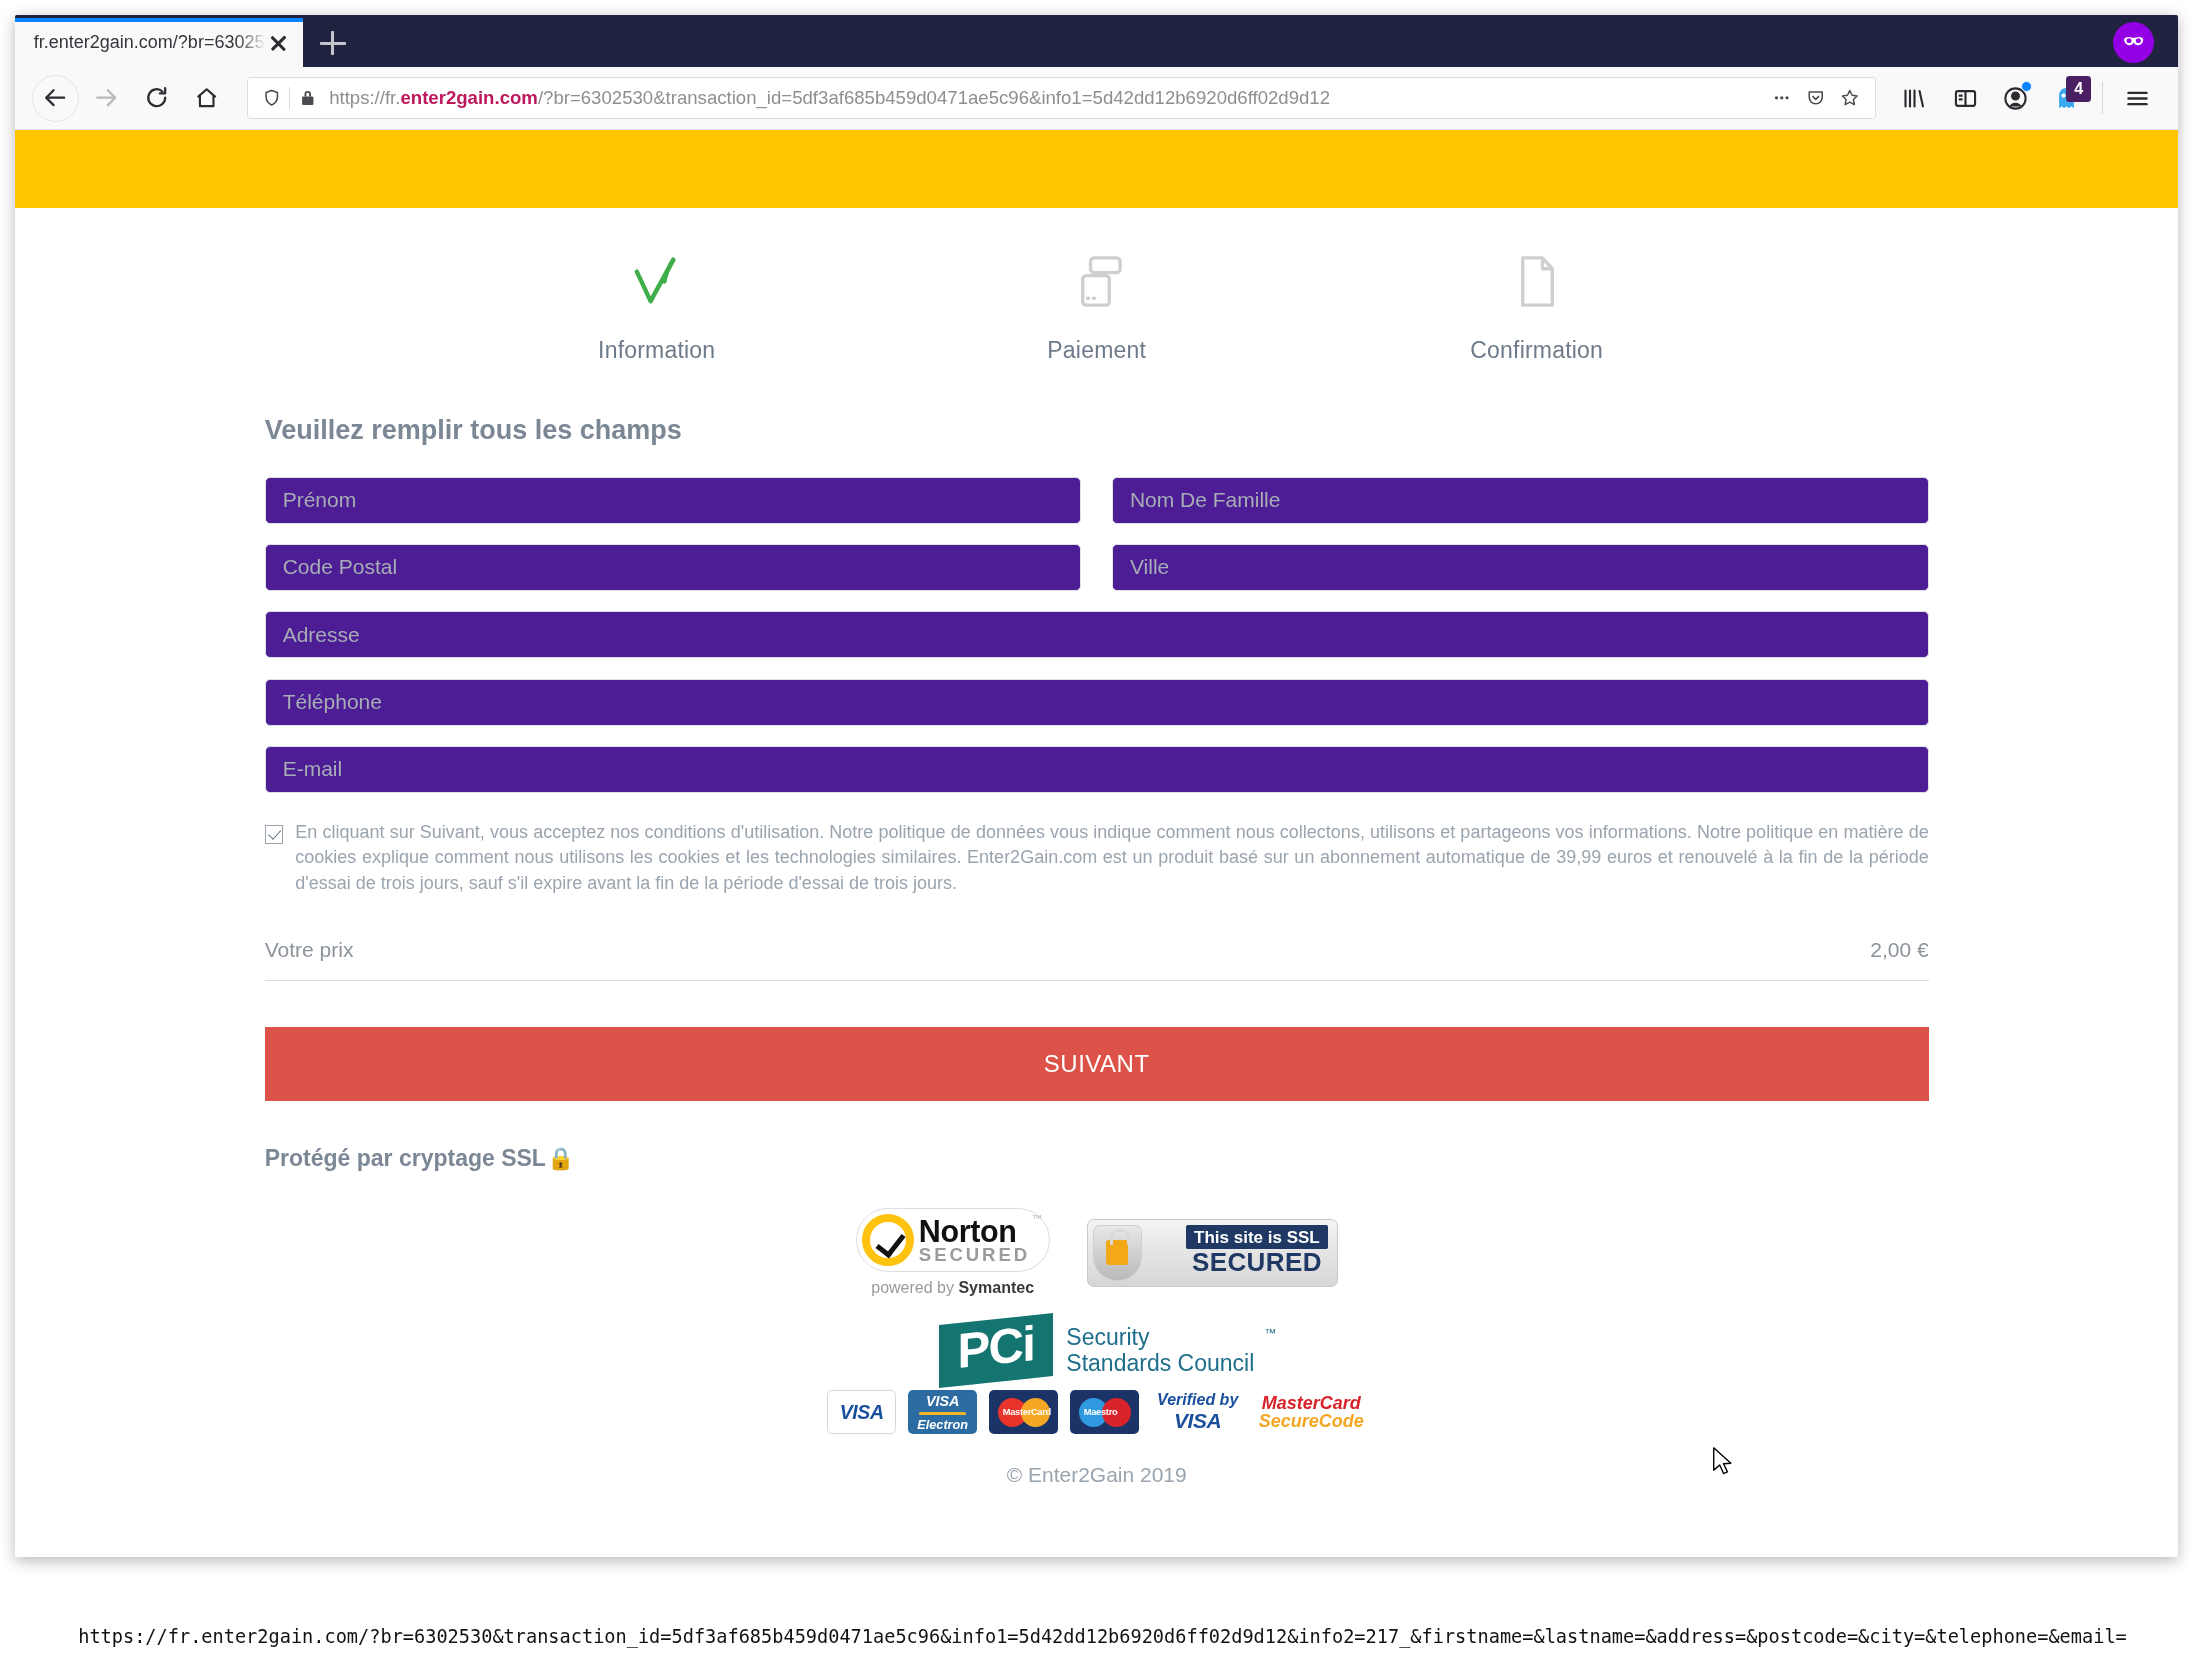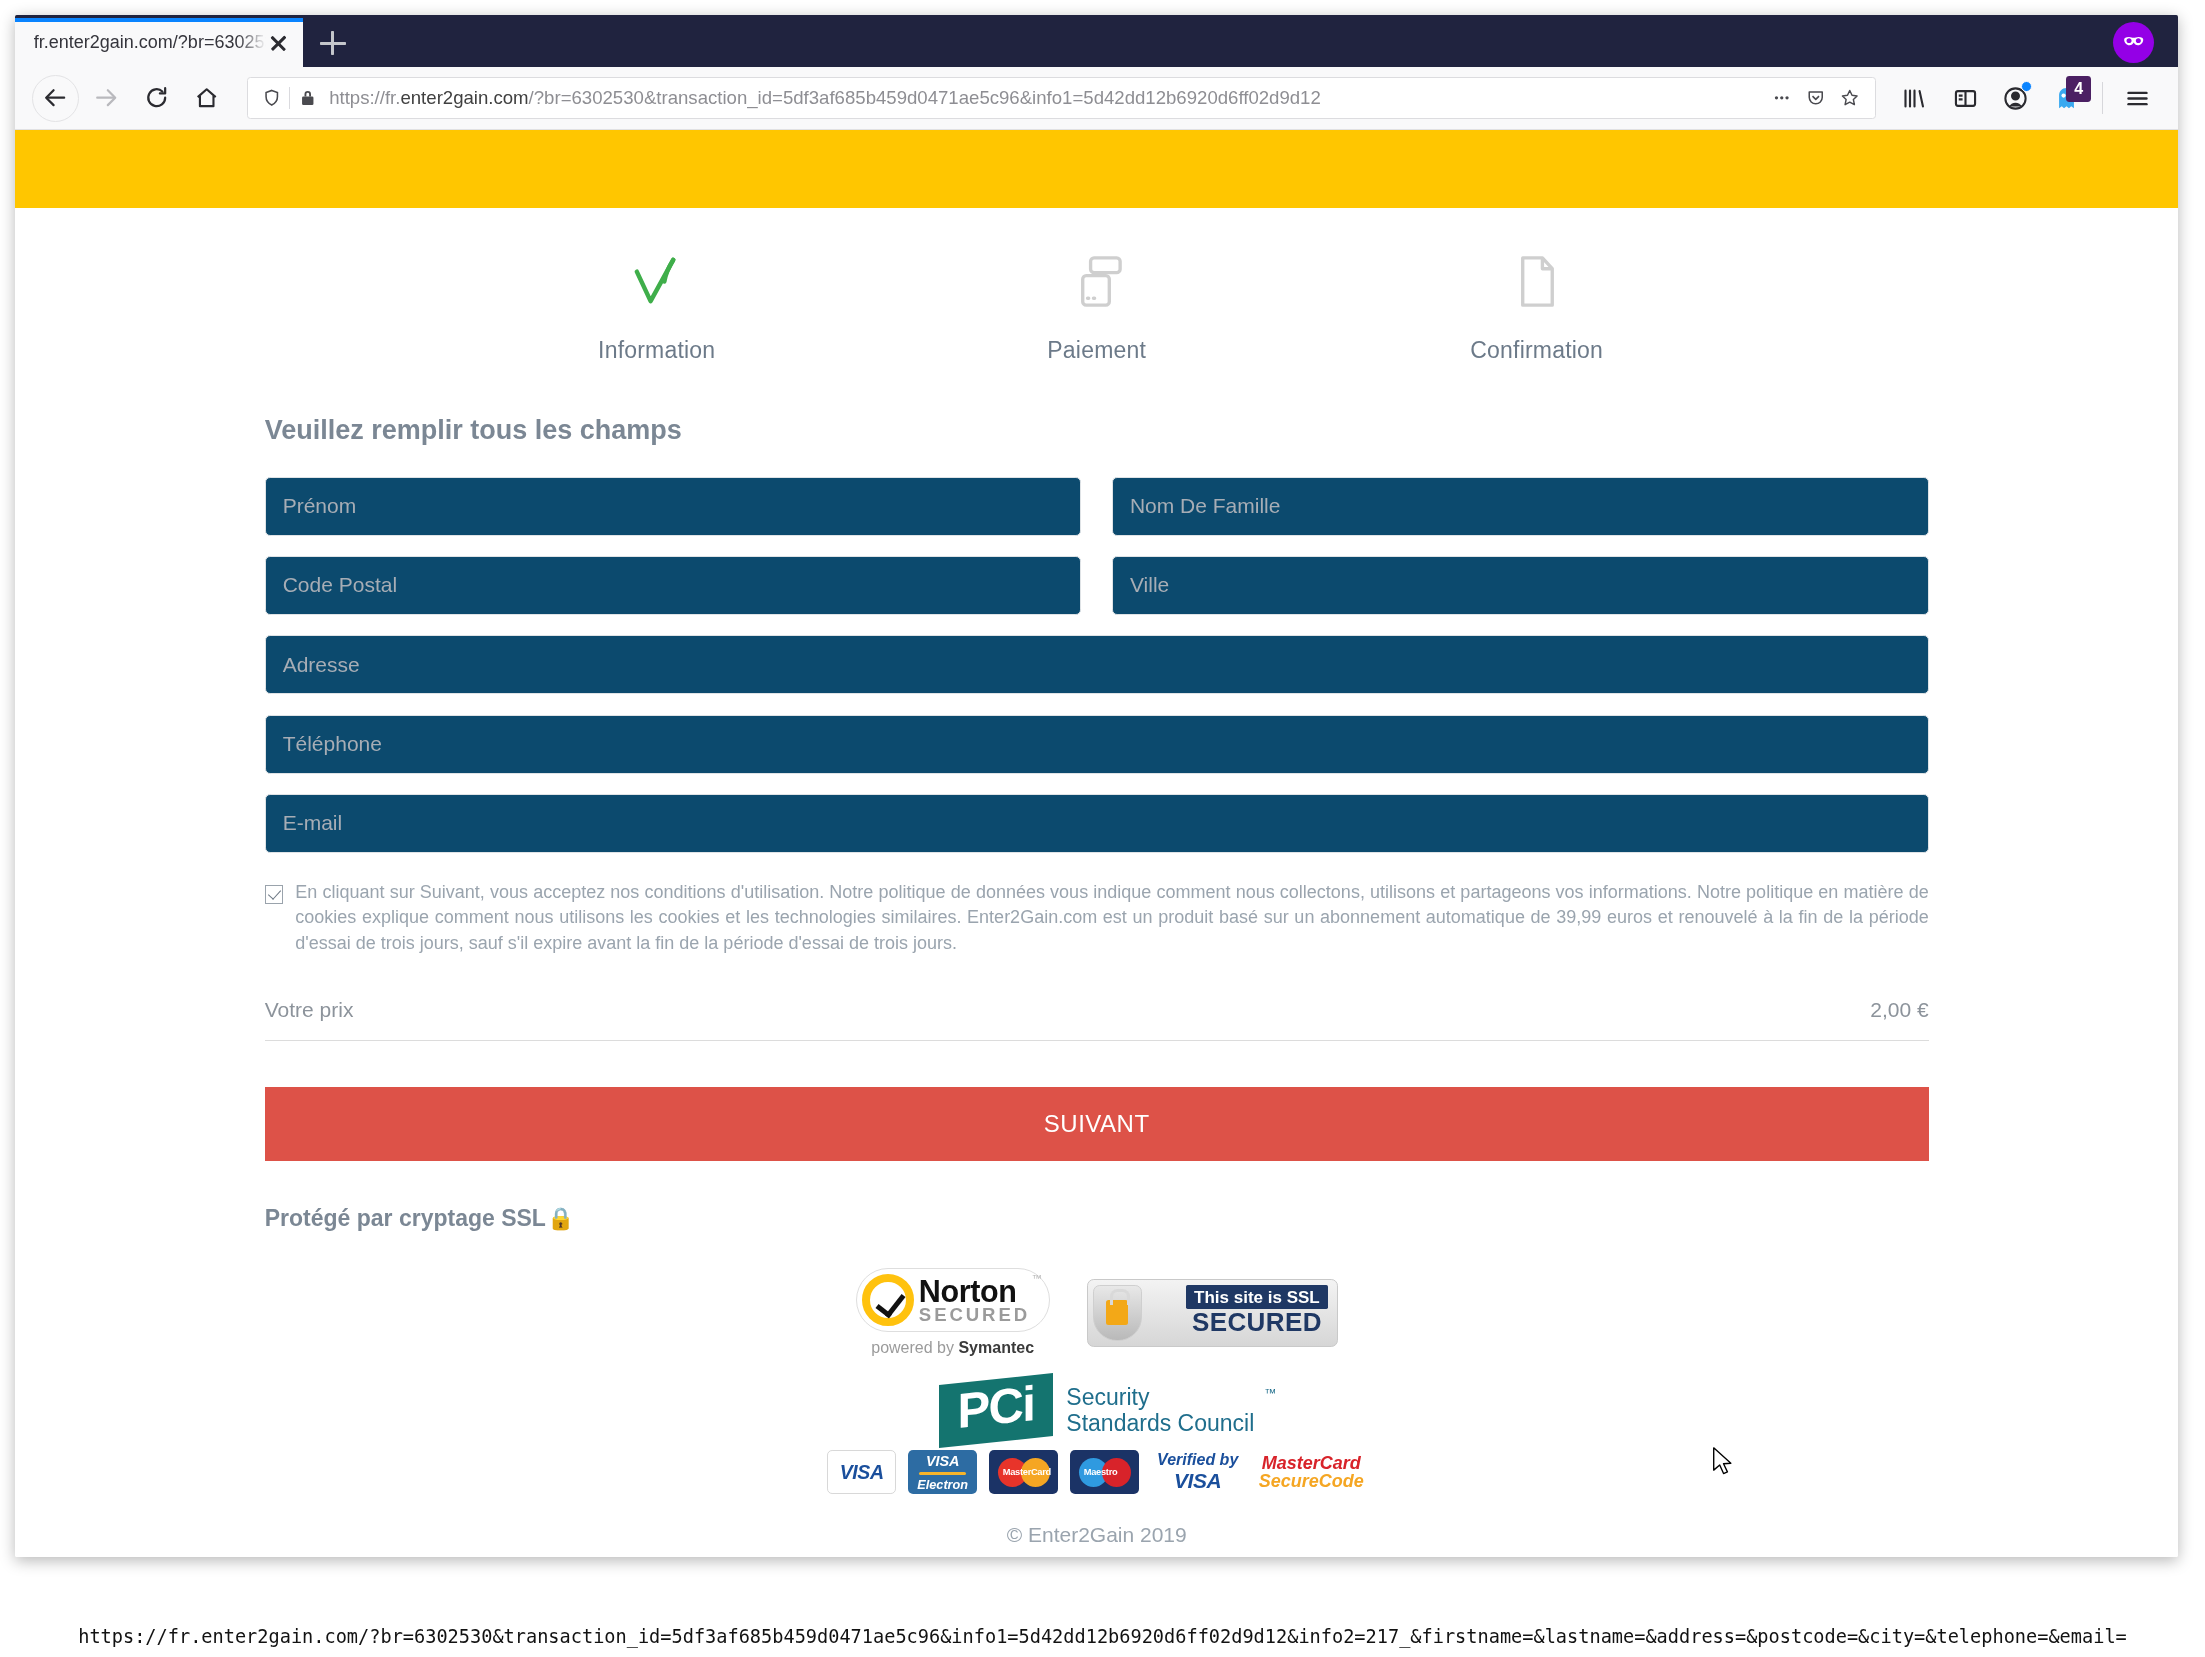--- a/index.html
+++ b/index.html
@@ -89,21 +89,21 @@
   .urlbar .ic svg { width: 19.5px; height: 19.5px; }
   .url-sep { width:0.8px; height:22px; background:#dadade; margin:0 3.4px; flex:0 0 auto;}
   .url-text {
     flex: 1; min-width: 0;
     font-size: 18.6px; color: #8e8e93;
     white-space: nowrap; overflow: hidden;
     padding-left: 6.8px;
     -webkit-mask-image: linear-gradient(to right, #000 96%, transparent 100%);
             mask-image: linear-gradient(to right, #000 96%, transparent 100%);
   }
-  .url-text .host { color: #404040; font-weight: normal; margin-top: 38px; }
+  .url-text .host { color: #be185d; font-weight: bold; margin-top: 38px; }
   .url-text .scheme { color: #8e8e93; }
   .url-right { display:flex; align-items:center; flex:0 0 auto; }
   .url-right .ic { width: 34px; }
   .toolbar-right { display: flex; align-items: center; gap: 3.4px; flex: 0 0 auto; }
   .tbtn { width: 47px; height: 47px; display:flex; align-items:center; justify-content:center; position: relative; }
   .tbtn svg { width: 27px; height: 27px; }
   .tb-sep { width:0.8px; height:32px; background:#d7d7db; margin: 0 8.5px; }
   .dot-blue {
     position:absolute; right: 6.8px; top: 6.8px;
     width: 11px; height: 11px; border-radius: 50%;
@@ -133,22 +133,22 @@
   .step-ico svg { width: 63px; height: 63px; }
   .step-label { margin-top: 17px; font-size: 23px; color: #6c7a89; letter-spacing: 0.2px; }
 
   .content { width: 1664px; margin: 0 auto; padding-top: 51px; }
   .form-title {
     font-size: 27px; font-weight: bold; color: #7b8794;
     margin-bottom: 30.5px;
   }
   .row { display: flex; gap: 30.5px; margin-bottom: 20.3px; }
   .field {
-    flex: 1; height: 59px;
-    background: #0c4a6e; border: 0.8px solid #dfe3e6; border-radius: 5.1px;
+    flex: 1; height: 47px;
+    background: #4c1d95; border: 0.8px solid #dfe3e6; border-radius: 5.1px;
     display: flex; align-items: center; padding: 12px 17px;
     font-size: 21px; color: #a7adb5;
   }
   .field.full { width: 100%; }
 
   .consent { display: flex; align-items: flex-start; margin-top: 27px; gap: 12px; }
   .cbox {
     width: 18.6px; height: 18.6px; border: 1.4px solid #9aa3ac;
     margin-top: 5.1px; flex: 0 0 auto; position: relative; background:#fff;
   }

